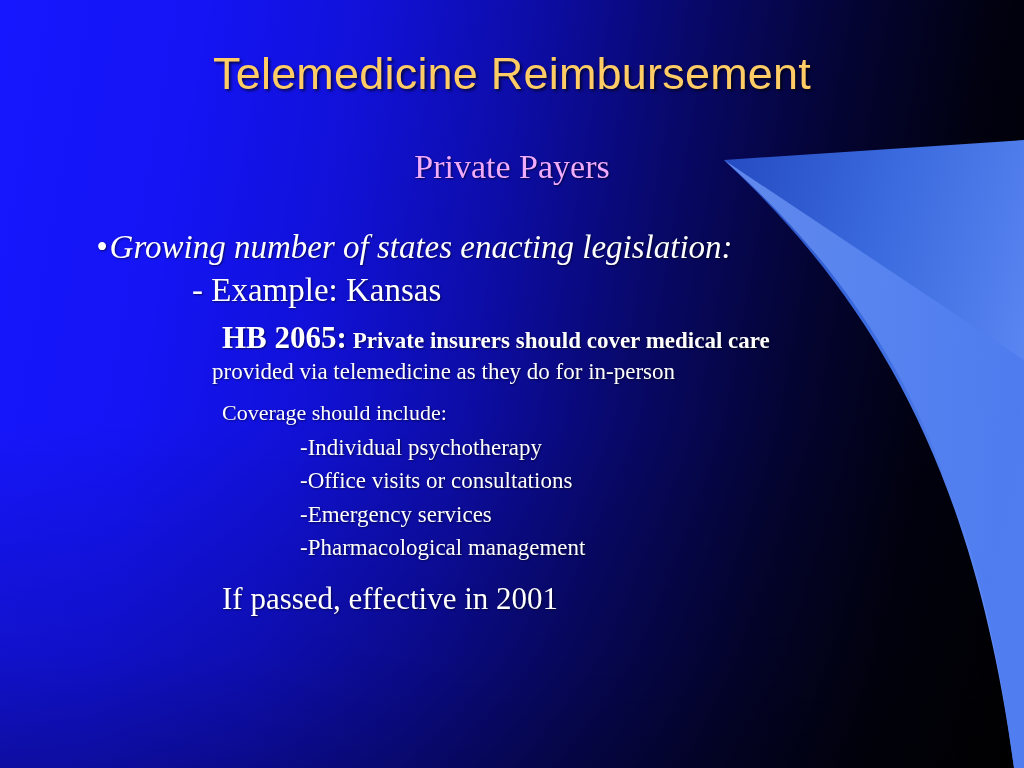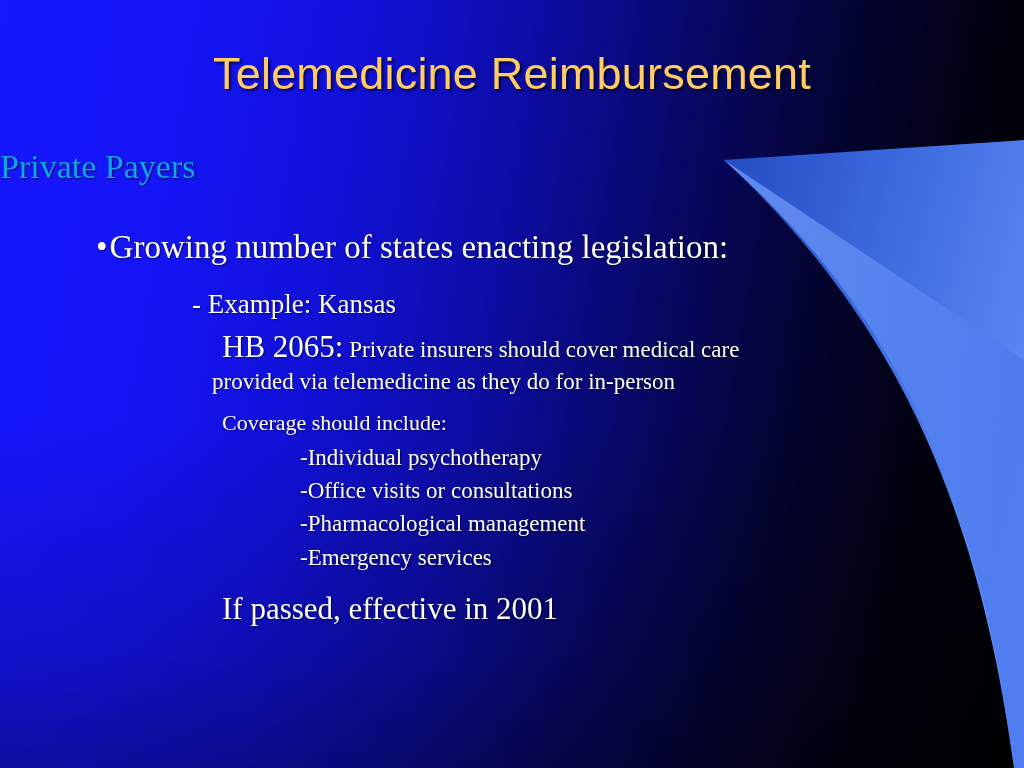--- a/index.html
+++ b/index.html
@@ -58,51 +58,54 @@
     font-size: 45px;
     color: #ffcc66;
     letter-spacing: 0.2px;
     text-shadow: 2px 2px 3px rgba(0,0,0,0.65);
   }
   .subtitle {
     position: absolute;
     left: 0;
     right: 0;
     top: 148px;
+    text-align: center;
     font-size: 34px;
-    color: #0ea5e9;
+    color: #f0abfc;
     text-shadow: 1px 1px 2px rgba(0,0,0,0.6);
   }
   .body {
     position: absolute;
     left: 96px;
     top: 228px;
     width: 900px;
     color: #ffffff;
     text-shadow: 1px 1px 2px rgba(0,0,0,0.55);
   }
   .l1 {
     font-size: 33px;
     line-height: 1.18;
     margin: 0 0 4px 0;
     white-space: nowrap;
+    font-style: italic;
   }
   .l1 .bullet {
     font-size: 33px;
     margin-right: 2px;
   }
   .l2 {
-    font-size: 27px;
+    font-size: 33px;
     line-height: 1.2;
-    margin: 21px 0 2px 96px;
+    margin: 4px 0 2px 96px;
   }
   .l3 {
     font-size: 31px;
     line-height: 1.2;
     margin: 8px 0 0 126px;
+    font-weight: bold;
   }
   .l3 .small {
     font-size: 23px;
   }
   .l3cont {
     font-size: 23px;
     line-height: 1.25;
     margin: 2px 0 0 116px;
   }
   .l4 {
@@ -156,19 +159,19 @@
     <p class="l2">- Example: Kansas</p>
 
     <p class="l3"><span>HB 2065:</span><span class="small"> Private insurers should cover medical care</span></p>
 
     <p class="l3cont">provided via telemedicine as they do for in-person</p>
 
     <p class="l4">Coverage should include:</p>
 
     <p class="l5">-Individual psychotherapy</p>
     <p class="l5">-Office visits or consultations</p>
+    <p class="l5">-Emergency services</p>
     <p class="l5">-Pharmacological management</p>
-    <p class="l5">-Emergency services</p>
 
     <p class="l6">If passed, effective in 2001</p>
 
   </div>
 </div>
 
 </body></html>

